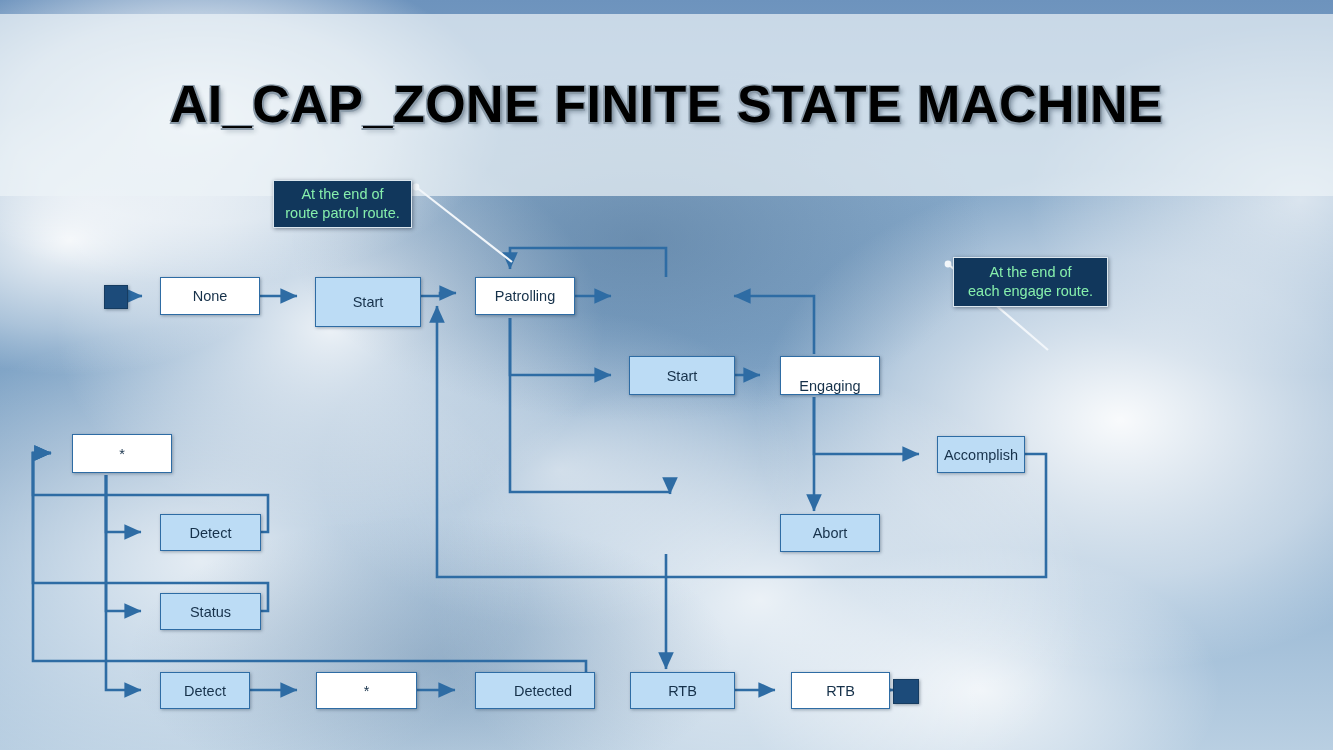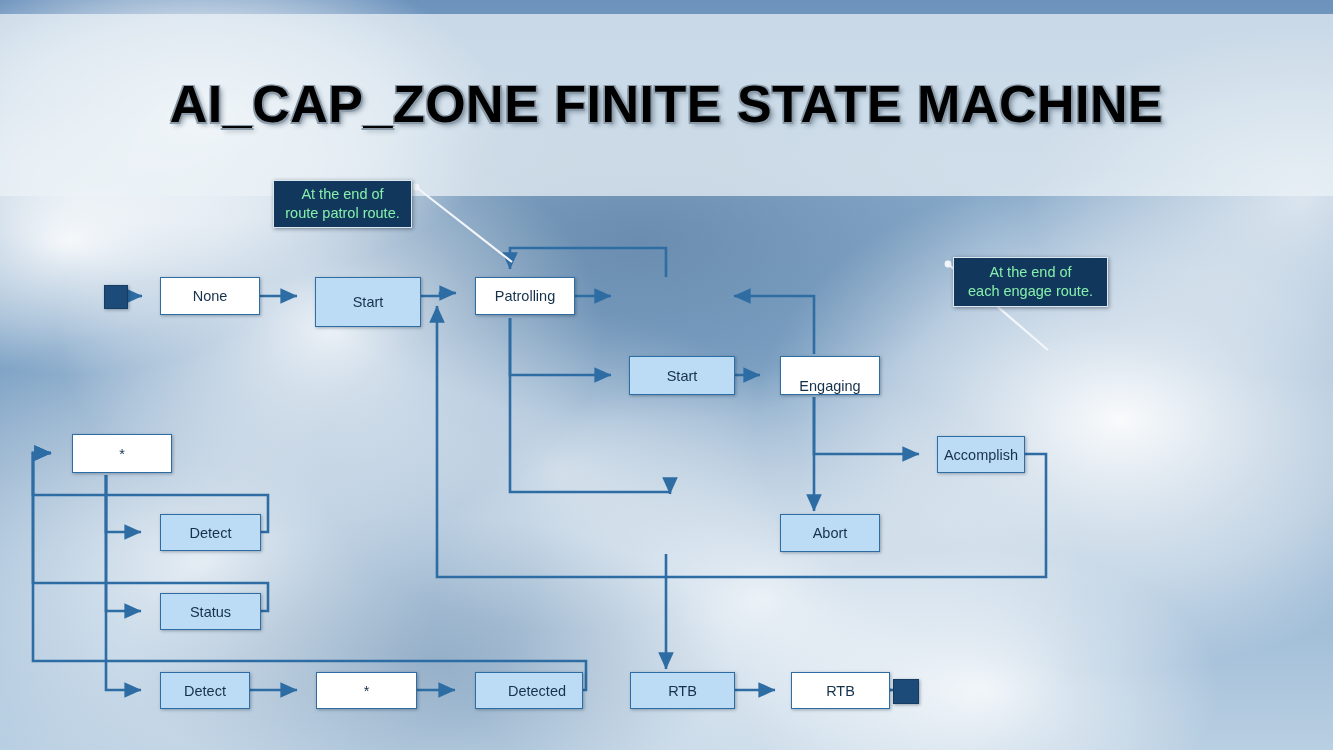--- a/index.html
+++ b/index.html
@@ -230,21 +230,21 @@
   </div>
 
   <div class="node blue" style="left:144px; top:672px; width:90px; height:37px;">
     <span>Detect</span>
   </div>
 
   <div class="node white" style="left:300px; top:672px; width:101px; height:37px;">
     <span>*</span>
   </div>
 
-  <div class="node blue" style="left:459px; top:672px; width:108px; height:37px;padding-left:16px;">
+  <div class="node blue" style="left:459px; top:672px; width:120px; height:37px;padding-left:16px;">
     <span>Detected</span>
   </div>
 
   <div class="node blue" style="left:614px; top:672px; width:105px; height:37px;">
     <span>RTB</span>
   </div>
 
   <div class="node white" style="left:775px; top:672px; width:99px; height:37px;">
     <span>RTB</span>
   </div>

